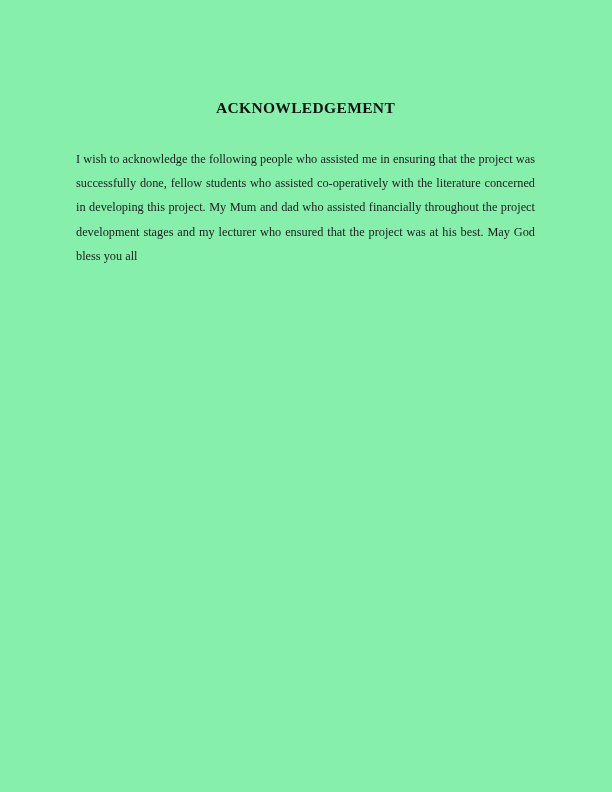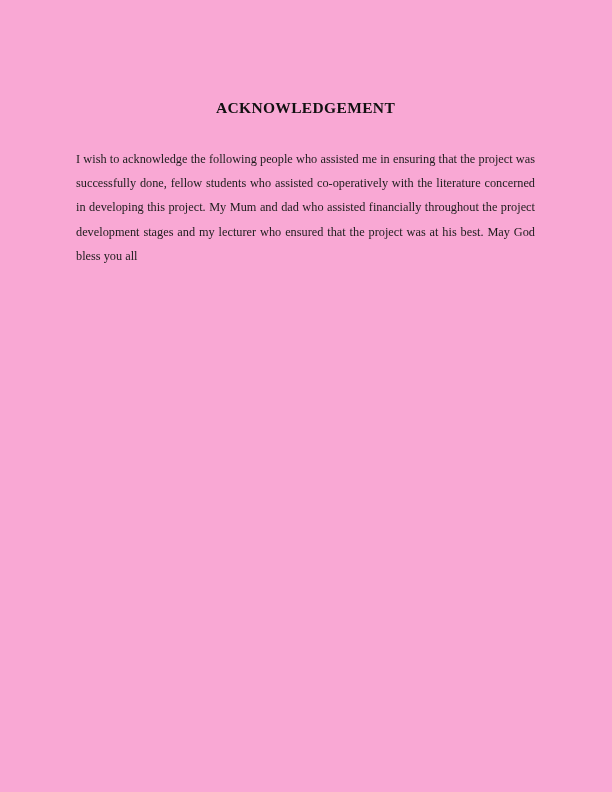--- a/index.html
+++ b/index.html
@@ -5,21 +5,21 @@
   html, body {
     margin: 0;
     padding: 0;
     background: #ffffff;
   }
   .page {
     position: relative;
     width: 612px;
     height: 792px;
     margin: 0 auto;
-    background: #f9a8d4;
+    background: #86efac;
     overflow: hidden;
     font-family: "Liberation Serif", "DejaVu Serif", serif;
     color: #1a1a1a;
     -webkit-font-smoothing: antialiased;
   }
   .doc-title {
     margin: 0;
     padding: 0;
     position: absolute;
     left: 68px;

